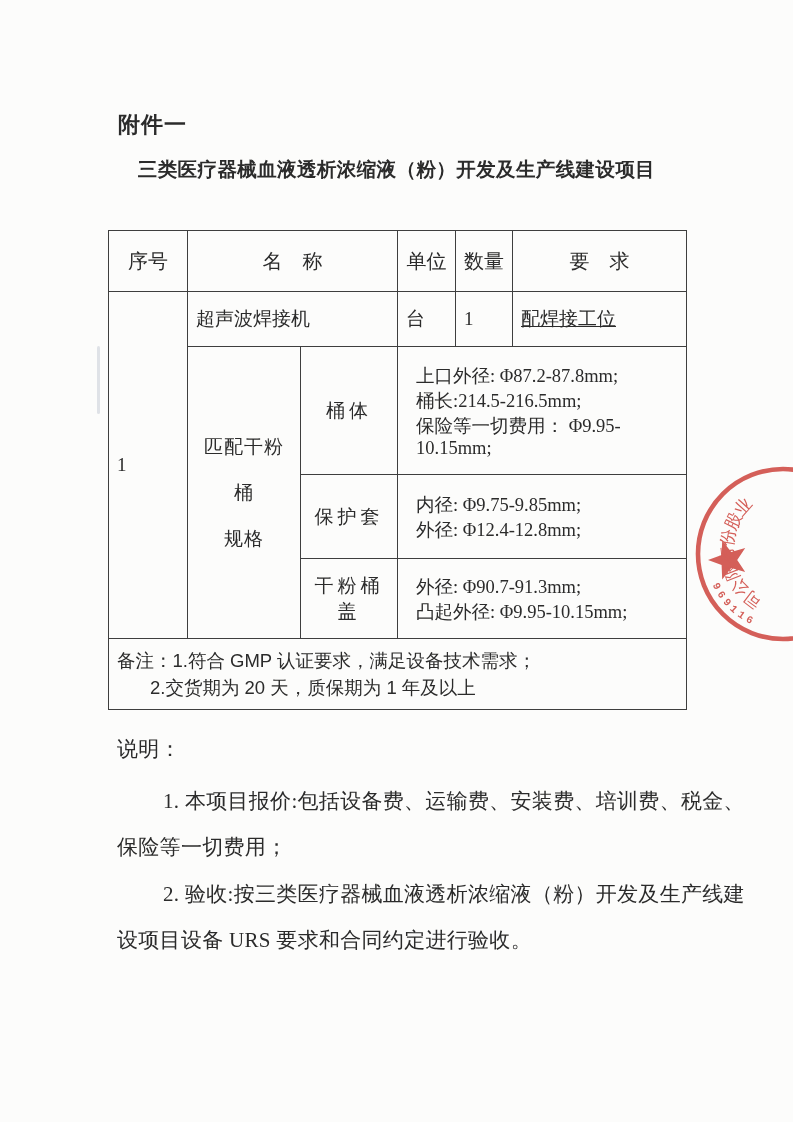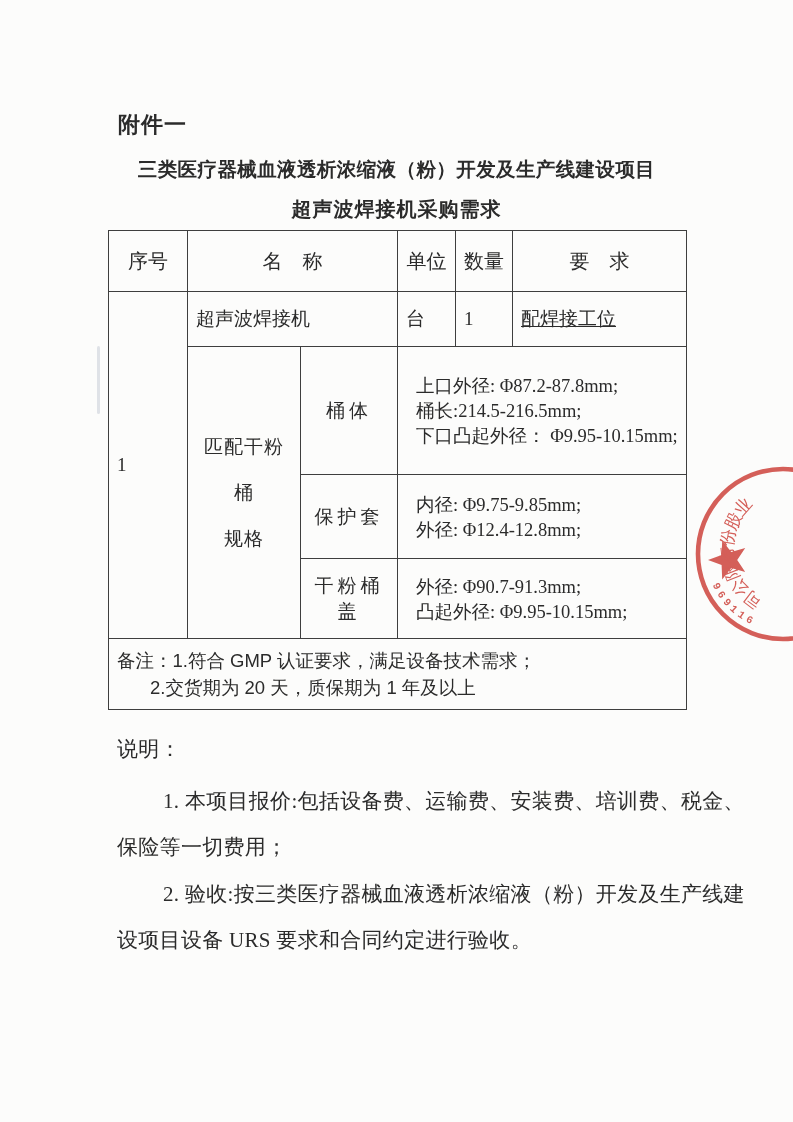--- a/index.html
+++ b/index.html
@@ -52,21 +52,20 @@
   .stamp text{fill:var(--stamp-color); font-family:"Liberation Serif", serif;}
   #stamp-digits text{font-family:"Liberation Mono", monospace; font-weight:bold;}
 </style>
 </head>
 <body>
 
 <div class="page">
 
   <div class="attach hei">附件一</div>
   <div class="title hei">三类医疗器械血液透析浓缩液（粉）开发及生产线建设项目</div>
-  <div class="subtitle hei">超声波焊接机采购需求</div>
 
   <table class="req-table">
     <colgroup>
       <col style="width:79px">
         <col style="width:113px">
         <col style="width:97px">
       <col style="width:58px">
         <col style="width:57px">
         <col style="width:174px">
     </colgroup>
@@ -88,21 +87,21 @@
       <tr style="height:128px;">
         <td rowspan="3" class="group-cell">
           <div>匹配干粉桶</div>
           <div>规格</div>
         </td>
         <td class="part">桶体</td>
         <td colspan="3" class="spec">
           <div class="spec-flex">
             <div>上口外径: Φ87.2-87.8mm;</div>
             <div>桶长:214.5-216.5mm;</div>
-            <div>下口凸起外径： Φ9.95-10.15mm;</div>
+            <div>保险等一切费用： Φ9.95-10.15mm;</div>
           </div>
         </td>
       </tr>
       <tr style="height:84px;">
         <td class="part">保护套</td>
         <td colspan="3" class="spec">
           <div class="spec-flex">
             <div>内径: Φ9.75-9.85mm;</div>
             <div>外径: Φ12.4-12.8mm;</div>
           </div>

